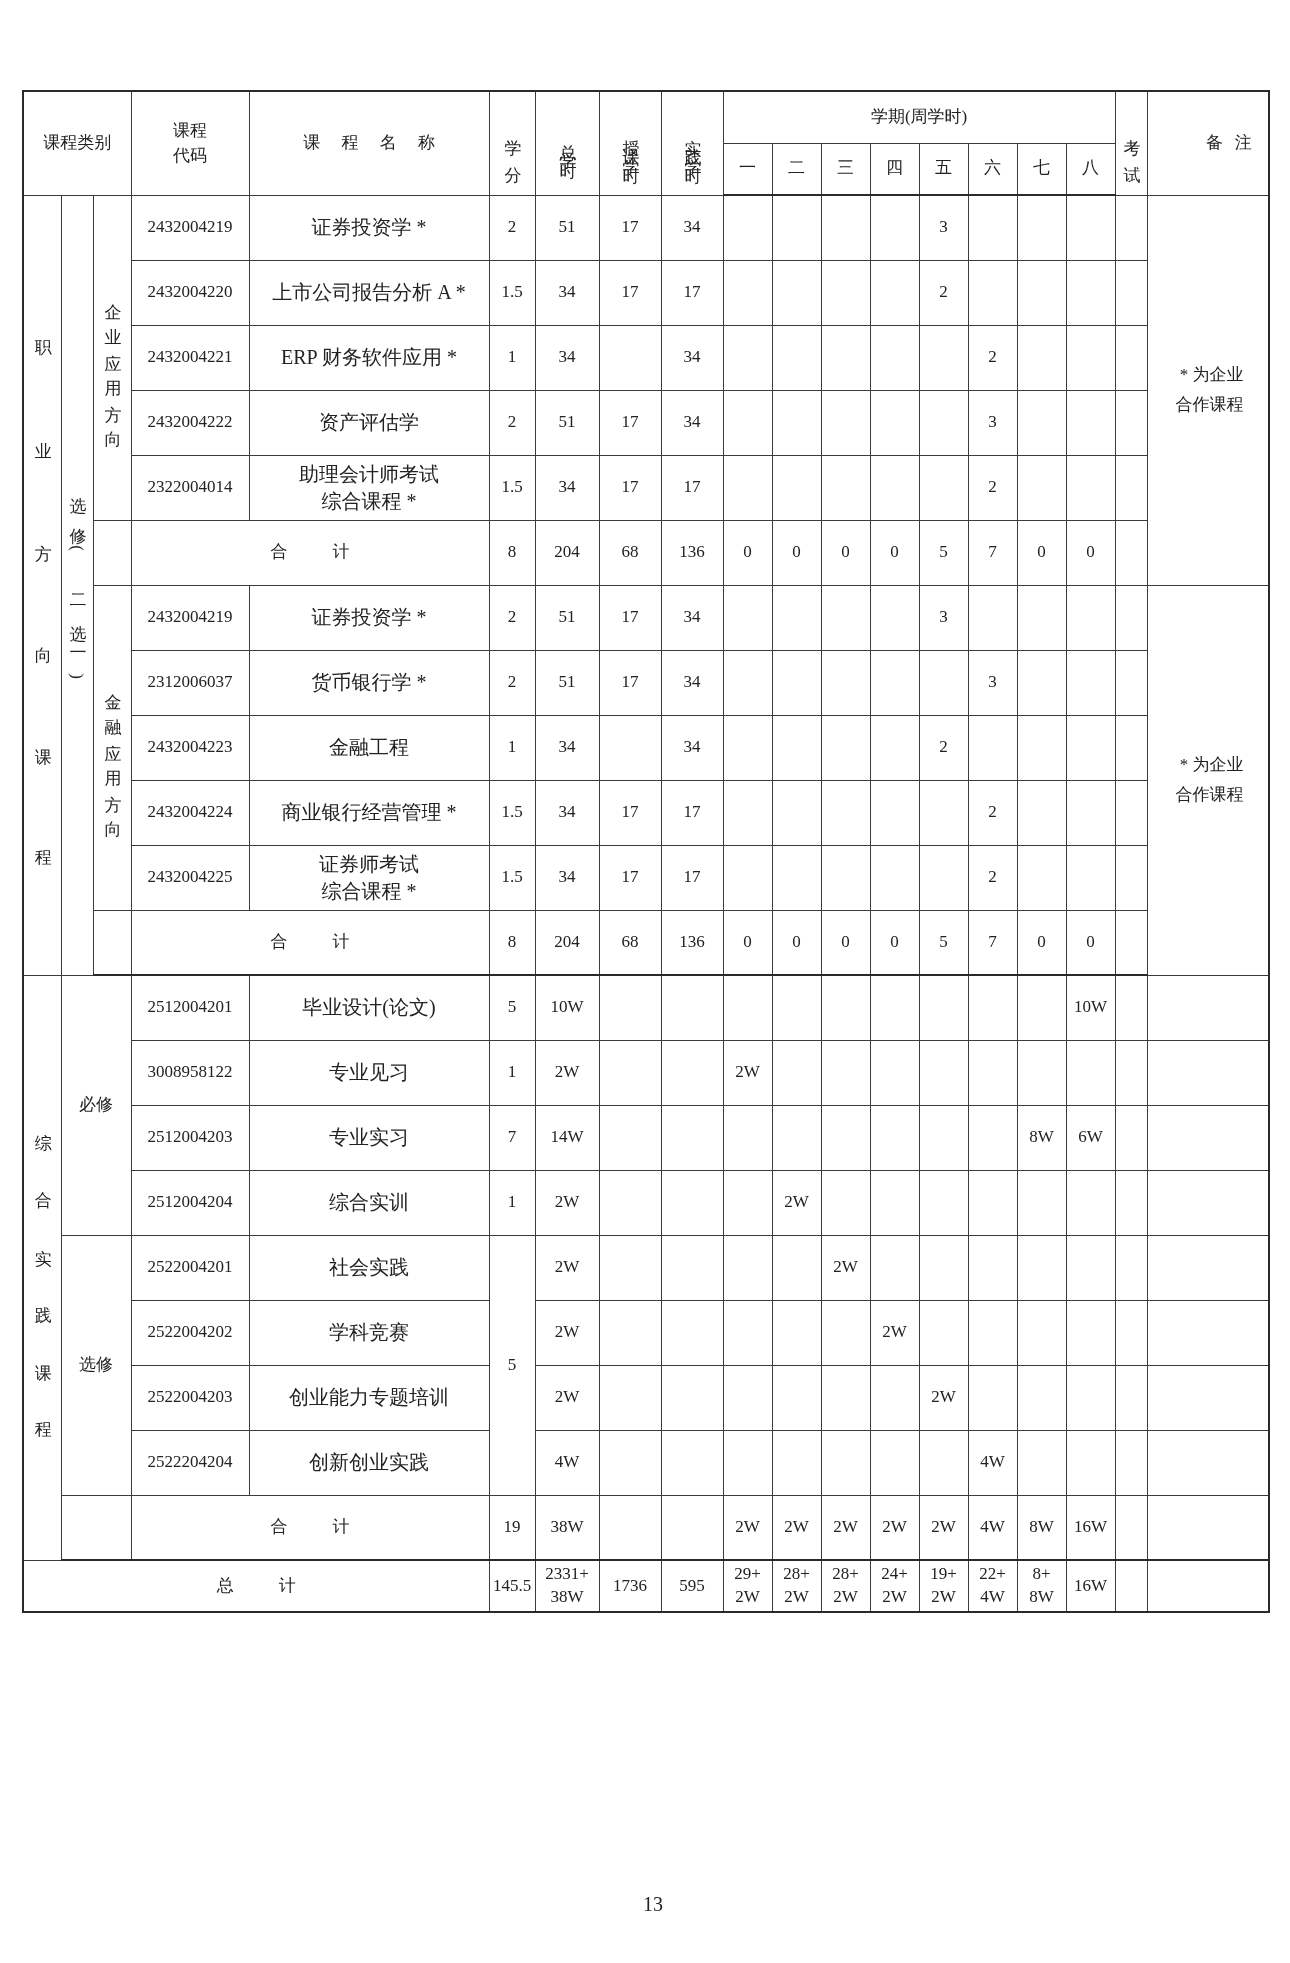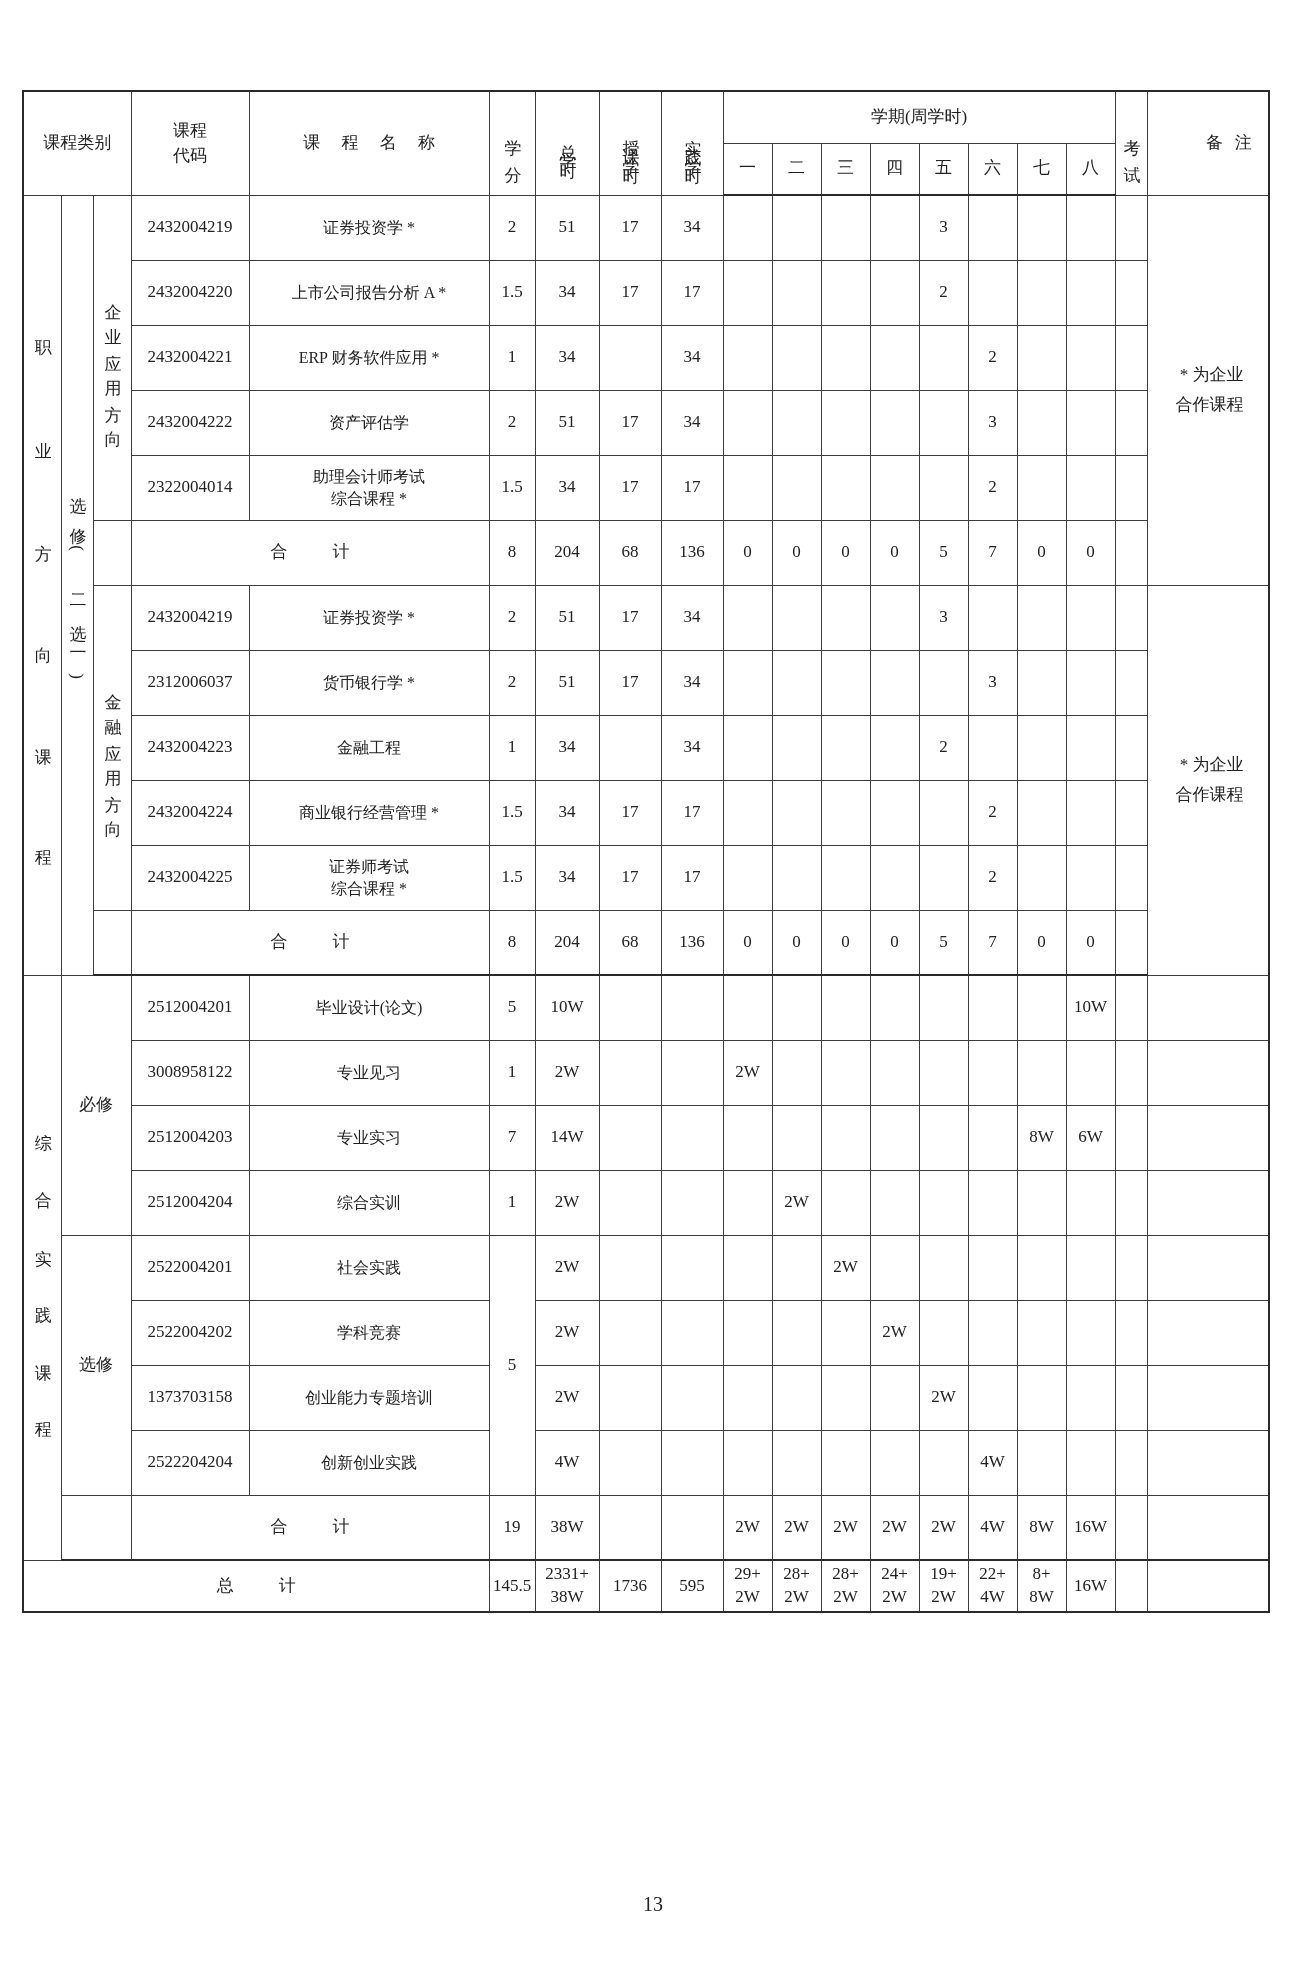--- a/index.html
+++ b/index.html
@@ -16,21 +16,21 @@
     border:1px solid #3c3c3c;
     text-align:center; vertical-align:middle;
     font-size:17px; font-weight:normal;
     padding:2px; overflow:hidden; line-height:1.35;
   }
   thead tr { height:52px; }
   tbody tr { height:65px; }
   tr.grand { height:52px;margin-top:33px; }
   thead tr.tier2 th { border-bottom:2px solid #2a2a2a; }
   tr.sec-end td { border-bottom:2px solid #2a2a2a; }
-  .name { font-size:16px; }
+  .name { font-size:20px; }
   .ml { white-space:pre-line;font-family:Liberation Serif, serif; }
   
   .vt  { display:inline-block; writing-mode:vertical-rl; text-orientation:upright; }
   
   .vtm { display:inline-block; writing-mode:vertical-rl; }
   .ls-a { letter-spacing:6em;   margin-bottom:-6em; }    
   .ls-b { letter-spacing:1.8em; margin-bottom:-1.8em; }  
   .ls-c { letter-spacing:1.5em; margin-bottom:-1.5em; }  
   .ls-d { letter-spacing:3.4em; margin-bottom:-3.4em; }  
   .ls-h1{ letter-spacing:1.6em; margin-bottom:-1.6em; }  
@@ -431,21 +431,21 @@
       <td>2W</td>
       <td></td>
       <td></td>
       <td></td>
       <td></td>
       <td></td>
       <td></td>
     </tr>
 
     <tr>
-      <td>1373703158</td>
+      <td>2522004203</td>
       <td class="name">创业能力专题培训</td>
       <td>2W</td>
       <td></td>
       <td></td>
       <td></td>
       <td></td>
       <td></td>
       <td></td>
       <td>2W</td>
       <td></td>

